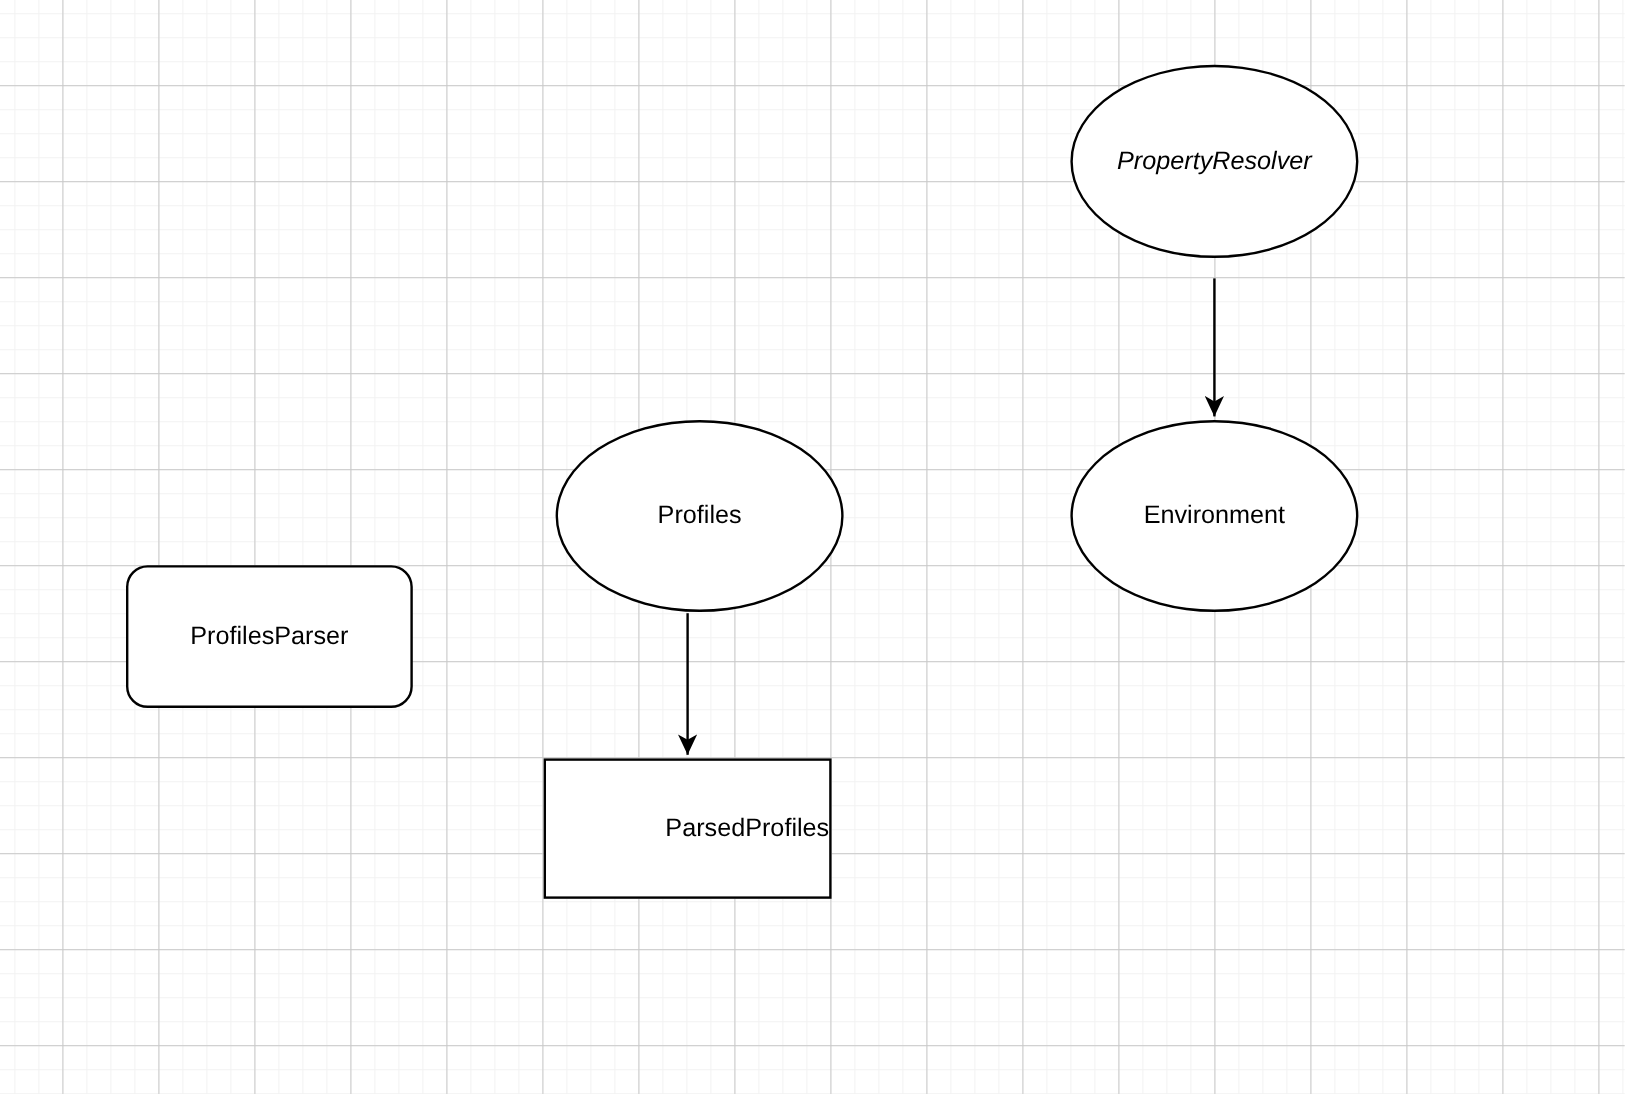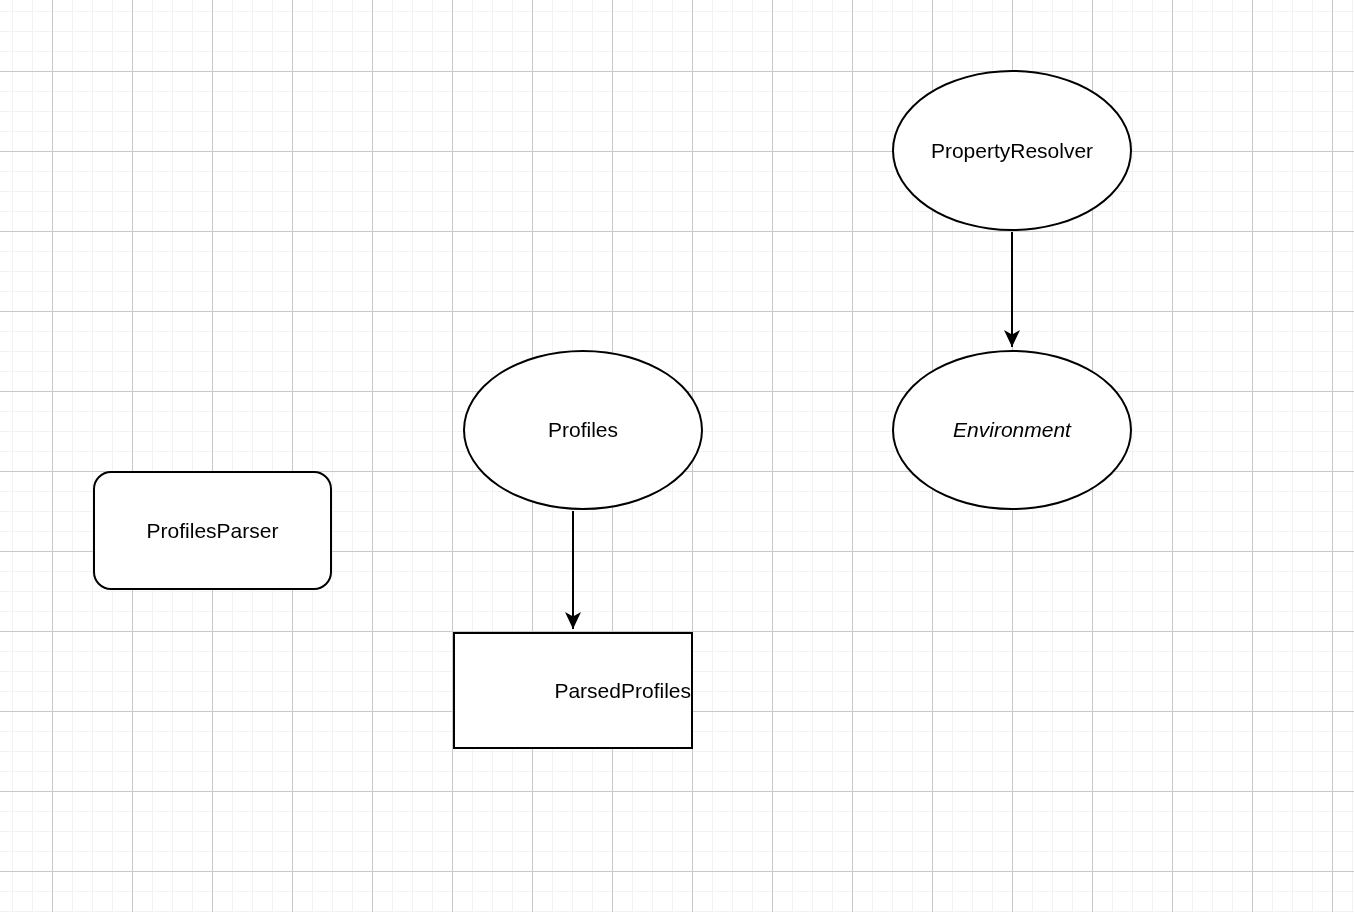--- a/index.html
+++ b/index.html
@@ -39,21 +39,21 @@
     align-items: center;
     justify-content: center;
     text-align: center;
     color: #000000;
     font-size: 21px;
     line-height: 1.2;
     cursor: default;
     user-select: none;
   }
   .node.ellipse { border-radius: 50%; }
-  .node.rounded-rectangle { border-radius: 18px; }
+  .node.rounded-rectangle { border-radius: 18px; margin-left: 12px; }
   .node.rectangle { border-radius: 0; justify-content: flex-end; }
 </style>
 </head>
 <body>
 
 <div class="canvas">
 
   <svg class="edges-layer" width="1354" height="912">
     <defs>
       <marker id="arrowhead" markerUnits="userSpaceOnUse" markerWidth="18" markerHeight="16" refX="17" refY="8" orient="auto">
@@ -73,21 +73,21 @@
   </div>
 
   <div class="node ellipse" style="left:463px; top:350px; width:240px; height:160px;">
     <span>Profiles</span>
   </div>
 
   <div class="node rectangle" style="left:453px; top:632px; width:240px; height:117px;">
     <span>ParsedProfiles</span>
   </div>
 
-  <div class="node ellipse" style="left:892px; top:70px; width:240px; height:161px;">
+  <div class="node ellipse" style="left:892px; top:54px; width:240px; height:161px;font-style:italic;">
     <span>PropertyResolver</span>
   </div>
 
-  <div class="node ellipse" style="left:892px; top:350px; width:240px; height:160px;font-style:italic;">
+  <div class="node ellipse" style="left:892px; top:350px; width:240px; height:160px;">
     <span>Environment</span>
   </div>
 
 </div>
 
 </body></html>

